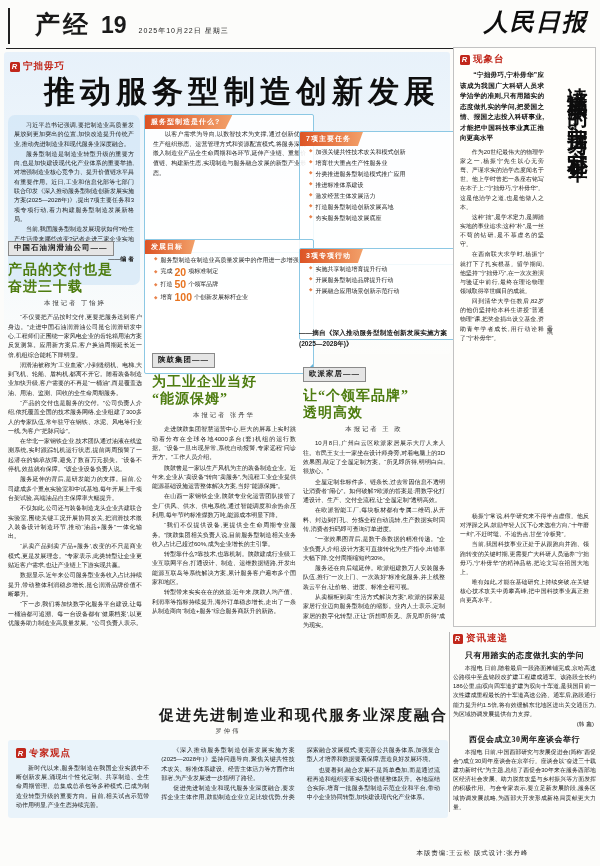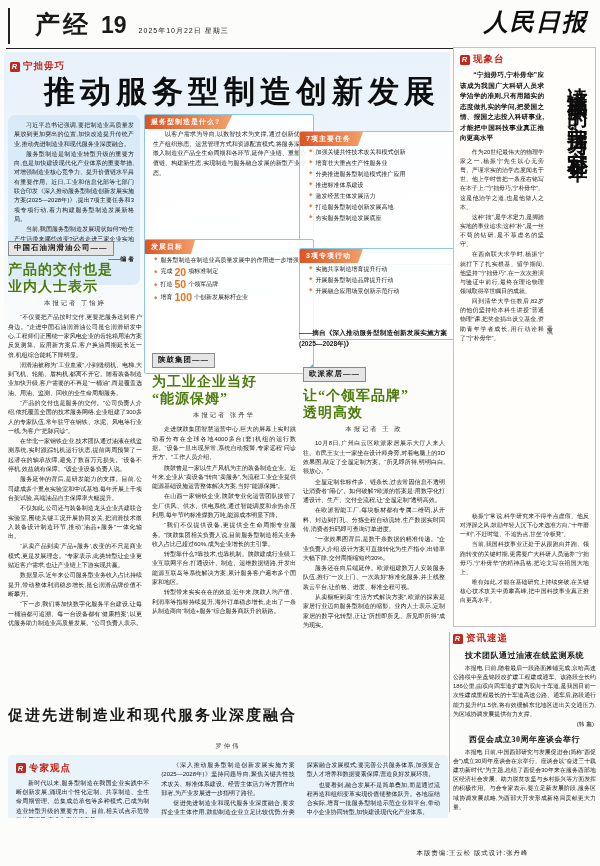--- a/index.html
+++ b/index.html
@@ -53,21 +53,21 @@
   #col3{left:303px;top:362px;width:142px;height:340px;}
   .kicker{display:inline-block;border:1px solid #8a8a8a;background:#e5e5e5;padding:1.5px 5px;
           font-size:7.5px;font-weight:bold;letter-spacing:1px;margin-bottom:3px;}
   .a-headline{font-family:"Liberation Serif","DejaVu Serif",serif;font-weight:bold;font-size:14px;
               text-align:left;line-height:1.28;letter-spacing:1px;color:#4d7c0f;margin:2px 0 3px;}
   .byline{font-size:6.3px;text-align:center;letter-spacing:2px;color:#333;margin:2px 0 5px;}
   .a-body p{font-size:6px;line-height:1.55;text-align:justify;text-indent:2em;margin:0 0 1px;}
   
   #expert{position:absolute;left:8px;top:706px;width:440px;height:112px;overflow:hidden;}
   .e-headline{font-family:Liberation Serif, serif;font-weight:bold;font-size:15px;
-              letter-spacing:2px;text-align:left;margin:0 0 17px;}
+              letter-spacing:2px;text-align:right;margin:0 0 2px;}
   .e-byline{font-size:6.3px;text-align:center;letter-spacing:2px;margin-bottom:4px;color:#333;}
   .e-body{background:#e9f3fa;border-radius:3px;padding:6px 8px;column-count:3;column-gap:12px;
           height:66px;overflow:hidden;font-size:6px;line-height:1.55;text-align:justify;}
   .e-body .rlabel{margin:0 0 3px;break-inside:avoid;}
   .e-body p{margin:0 0 1px;text-indent:2em;}
   
   #phenom{position:absolute;left:453px;top:47px;width:143px;height:580px;border:1px solid #c2c2c2;
           background:#fffefb;padding:5px 6px;box-sizing:border-box;overflow:hidden;}
   .ph-main{display:flex;margin-top:4px;}
   .ph-left{width:84px;height:438px;overflow:hidden;}
@@ -209,21 +209,21 @@
       <div class="fold"></div>
     </div>
 
     <div class="attribution">——摘自《深入推动服务型制造创新发展实施方案(2025—2028年)》</div>
   </div>
 
   <div class="col" id="col1">
     <span class="kicker">中国石油润滑油公司——</span>
     <div class="a-headline">
       <div>产品的交付也是</div>
-      <div>业内人士表示</div>
+      <div>奋进三十载</div>
     </div>
     <div class="byline">本报记者 丁怡婷</div>
     <div class="a-body">
         <p>“不仅要把产品按时交付,更要把服务送到客户身边。”走进中国石油润滑油公司昆仑润滑研发中心,工程师们正围绕一家风电企业的齿轮箱用油方案反复测算。应用新方案后,客户换油周期延长近一倍,机组综合能耗下降明显。</p>
         <p>润滑油被称为“工业血液”,小到缝纫机、电梯,大到飞机、轮船、盾构机,都离不开它。随着装备制造业加快升级,客户需要的不再是“一桶油”,而是覆盖选油、用油、监测、回收的全生命周期服务。</p>
         <p>“产品的交付也是服务的交付。”公司负责人介绍,依托覆盖全国的技术服务网络,企业组建了300多人的专家队伍,常年驻守在钢铁、水泥、风电等行业一线,为客户“把脉问诊”。</p>
         <p>在华北一家钢铁企业,技术团队通过油液在线监测系统,实时跟踪轧机运行状态,提前两周预警了一起潜在的轴承故障,避免了数百万元损失。“设备不停机,效益就有保障。”该企业设备负责人说。</p>
         <p>服务延伸的背后,是研发能力的支撑。目前,公司建成多个重点实验室和中试基地,每年开展上千项台架试验,高端油品自主保障率大幅提升。</p>
         <p>不仅如此,公司还与装备制造龙头企业共建联合实验室,围绕关键工况开展协同攻关,把润滑技术嵌入装备设计制造环节,推动“油品+服务”一体化输出。</p>
         <p>“从卖产品到卖‘产品+服务’,改变的不只是商业模式,更是发展理念。”专家表示,此类转型让企业更贴近客户需求,也让产业链上下游实现共赢。</p>
@@ -312,21 +312,21 @@
   </div>
 
   <div class="vrule"></div>
   <div id="news">
     <div class="rlabel">
       <span class="ricon">R</span>
       <span>资讯速递</span>
     </div>
     <div>
         <div class="news-item">
-        <h4>技术团队通过油液在线监测系统</h4>
+        <h4>只有用踏实的态度做扎实的学问</h4>
         <p class="news-body">本报电 日前,随着最后一段路面摊铺完成,京哈高速公路绥中至盘锦段改扩建工程建成通车。该路段全长约186公里,由双向四车道扩建为双向十车道,是我国目前一次性建成里程最长的十车道高速公路。通车后,路段通行能力提升约1.5倍,将有效缓解东北地区进出关交通压力,为区域协调发展提供有力支撑。</p>
         <div class="news-sign">(韩 鑫)</div>
       </div>
         <div class="news-item">
         <h4>西促会成立30周年座谈会举行</h4>
         <p class="news-body">本报电 日前,中国西部研究与发展促进会(简称“西促会”)成立30周年座谈会在京举行。座谈会以“奋进三十载 建功新时代”为主题,总结了西促会30年来在服务西部地区经济社会发展、助力脱贫攻坚与乡村振兴等方面发挥的积极作用。与会专家表示,要立足新发展阶段,服务区域协调发展战略,为西部大开发形成新格局贡献更大力量。</p>
         <div class="news-sign">(王 珂)</div>
       </div>
       </div>
   </div>

